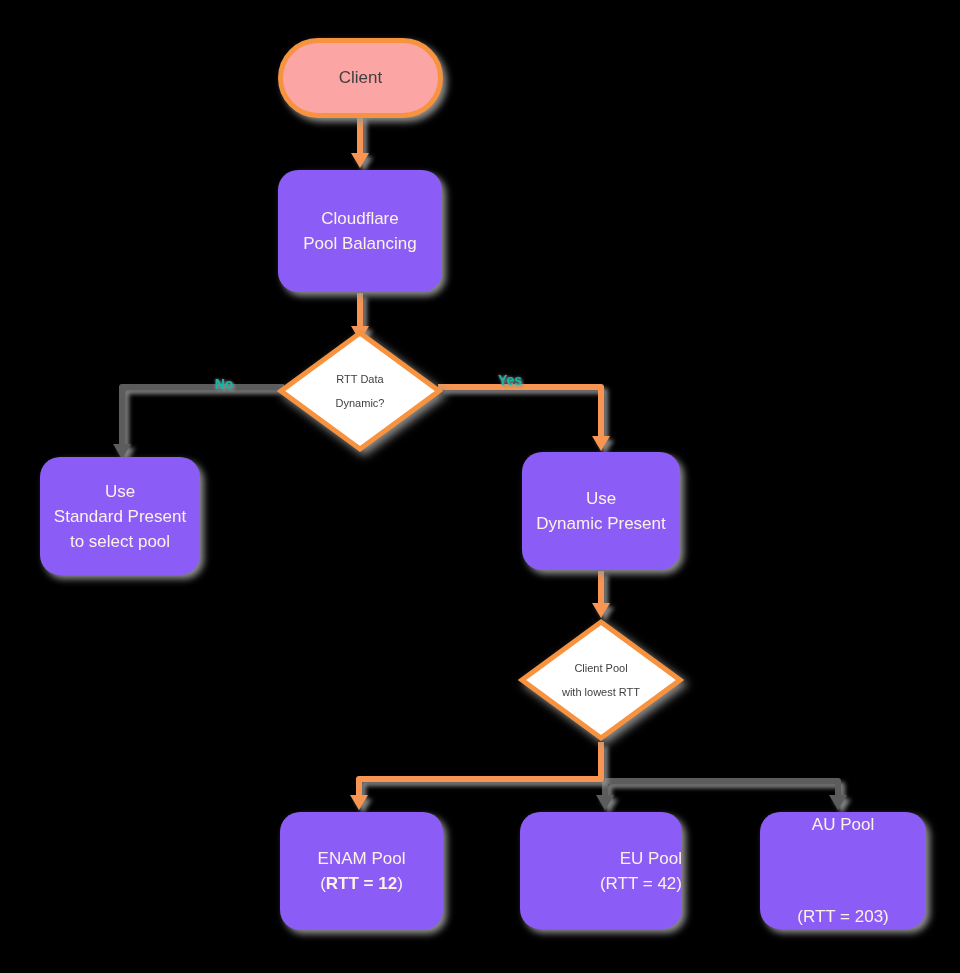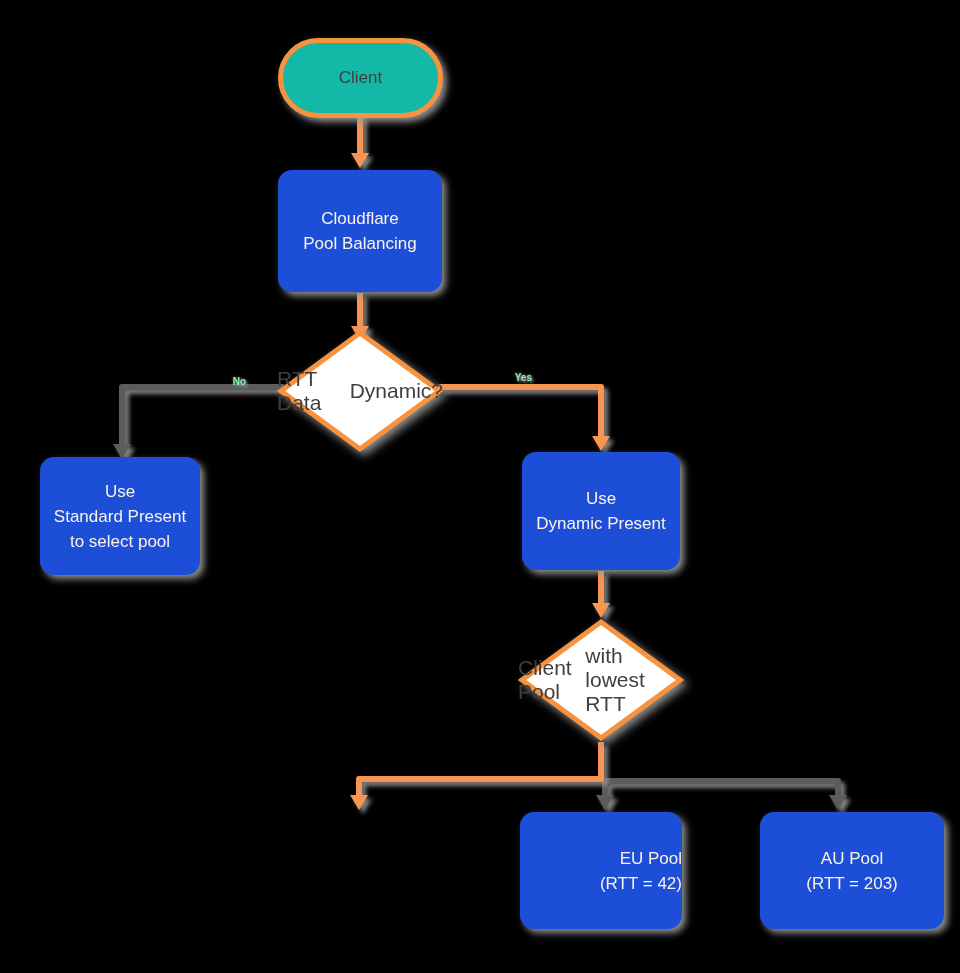--- a/index.html
+++ b/index.html
@@ -39,29 +39,29 @@
   .node {
     position: absolute;
     display: flex;
     flex-direction: column;
     align-items: center;
     justify-content: center;
     text-align: center;
     box-sizing: border-box;
   }
   .node-box {
-    background: #1d4ed8;
-    border-radius: 14px;
+    background: #8b5cf6;
+    border-radius: 20px;
     color: #FCF2E8;
     font-size: 17px;
     line-height: 25px;
     box-shadow: 4px 4px 7px rgba(150,150,150,0.95);
   }
   .stadium {
-    background: #14b8a6;
+    background: #fca5a5;
     border: 5px solid #F7923F;
     border-radius: 42px;
     color: #3F3F3F;
     font-size: 17px;
     box-shadow: 4px 4px 7px rgba(150,150,150,0.95);
   }
   .diamond-wrap {
     position: absolute;
   }
   .diamond-wrap svg {
@@ -71,34 +71,34 @@
   .diamond-wrap polygon {
     fill: #FFFFFF;
     stroke: #F7923F;
     stroke-width: 5;
   }
   .diamond-text {
     position: absolute;
     left: 0; top: 0;
     width: 100%; height: 100%;
     display: flex;
-    flex-direction: row;
+    flex-direction: column;
     align-items: center;
     justify-content: center;
     text-align: left;
     color: #3F3F3F;
-    font-size: 21px;
+    font-size: 11px;
     line-height: 24px;
   }
   .edge-label {
     position: absolute;
     width: 44px;
-    text-align: right;
-    color: #86efac;
-    font-size: 10px;
+    text-align: center;
+    color: #14b8a6;
+    font-size: 14px;
     font-weight: 700;
     text-shadow: 0 0 3px rgba(145,145,145,0.9), 2px 2px 3px rgba(145,145,145,0.9);
   }
   .bold { font-weight: 700; }
 </style>
 </head>
 <body>
 
 <div id="canvas">
 
@@ -166,24 +166,30 @@
   <div class="diamond-wrap" style="left:518px; top:618px; width:166px; height:124px;">
     <svg width="166" height="124" viewBox="0 0 166 124">
       <polygon points="83,4 162,62 83,120 4,62"></polygon>
     </svg>
     <div class="diamond-text">
       <div>Client Pool</div>
       <div>with lowest RTT</div>
     </div>
   </div>
 
+  <div class="node node-box" style="left:280px; top:812px; width:163px; height:118px;">
+    <div>ENAM Pool</div>
+    <div>
+      <span>(</span><span class="bold">RTT = 12</span><span>)</span>
+    </div>
+  </div>
 
   <div class="node node-box" style="left:520px; top:812px; width:162px; height:117px;align-items:flex-end;">
     <div>EU Pool</div>
     <div>(RTT = 42)</div>
   </div>
 
-  <div class="node node-box" style="left:760px; top:812px; width:184px; height:117px;">
+  <div class="node node-box" style="left:760px; top:812px; width:166px; height:117px;justify-content:space-between;">
     <div>AU Pool</div>
     <div>(RTT = 203)</div>
   </div>
 
 </div>
 
 </body></html>

